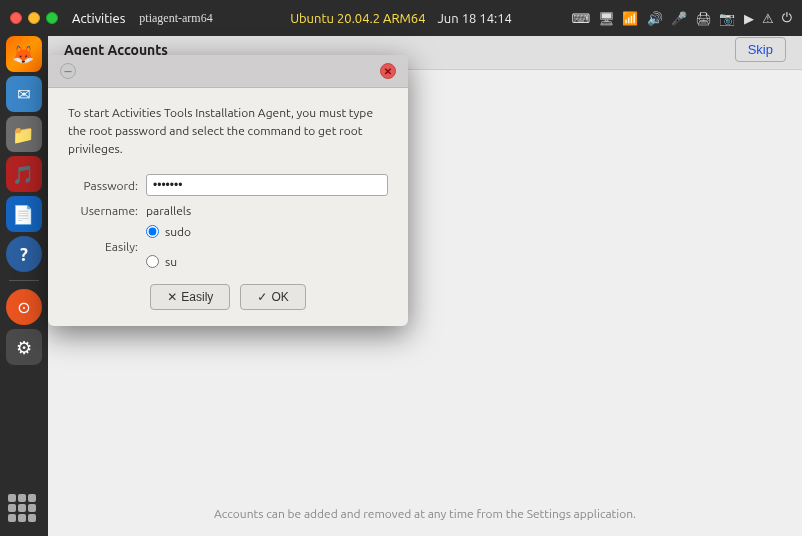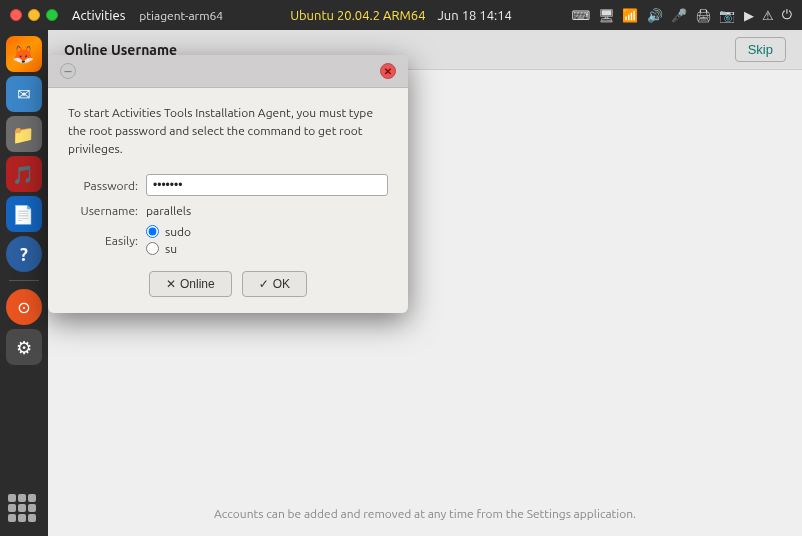--- a/index.html
+++ b/index.html
@@ -8,21 +8,21 @@
       height: 536px;
       overflow: hidden;
       font-family: 'Ubuntu', 'Segoe UI', sans-serif;
       background: #3c3c3c;
       position: relative;
     }
 
     
     .top-bar {
       width: 100%;
-      height: 30px;
+      height: 36px;
       background: #2c2c2c;
       display: flex;
       align-items: center;
       justify-content: space-between;
       padding: 0 10px;
       color: #fff;
       font-size: 13px;
       z-index: 10;
       position: relative;
     }
@@ -128,21 +128,21 @@
       padding: 0 16px;
       border-bottom: 1px solid #ccc;
     }
     .oa-skip-btn {
       background: none;
       border: 1px solid #aaa;
       border-radius: 4px;
       padding: 4px 12px;
       font-size: 13px;
       cursor: pointer;
-      color: #0f766e;
+      color: #1d4ed8;
     }
     .oa-accounts-list {
       background: #fff;
       border-radius: 6px;
       border: 1px solid #ccc;
       overflow: hidden;
       width: 420px;
     }
     .oa-account-item {
       display: flex;
@@ -263,21 +263,21 @@
     }
     .dialog-using label {
       font-size: 12px;
       color: #444;
       width: 70px;
       text-align: right;
     }
     .radio-group {
       display: flex;
       flex-direction: column;
-      gap: 4px;
+      gap: 17px;
     }
     .radio-option {
       display: flex;
       align-items: center;
       gap: 6px;
       font-size: 12px;
       color: #333;
     }
     .dialog-buttons {
       display: flex;
@@ -349,21 +349,21 @@
 <body>
 
 <div class="top-bar">
   <div class="top-bar-left">
     <div class="mac-dots">
       <div class="mac-dot dot-red"></div>
       <div class="mac-dot dot-yellow"></div>
       <div class="mac-dot dot-green"></div>
     </div>
     <span style="font-size:13px;color:#fff;cursor:pointer;">Activities</span>
-    <span style="font-size:12px;color:#ddd;cursor:pointer;">ptiagent-arm64</span>
+    <span style="font-size:12px;color:#ddd;cursor:pointer;font-family:Liberation Serif, serif;">ptiagent-arm64</span>
   </div>
   <div class="top-bar-center">
     <span style="font-size:13px;color:#fde047;">Ubuntu 20.04.2 ARM64</span>
     &nbsp;&nbsp;
     <span style="font-size:13px;color:#eee;margin-top:32px;">Jun 18  14:14</span>
   </div>
   <div class="top-bar-right">
     <span class="sys-icon">⌨</span>
     <span class="sys-icon">🖥</span>
     <span class="sys-icon">📶</span>
@@ -423,21 +423,21 @@
       <div class="dot-grid"></div>
       <div class="dot-grid"></div>
       <div class="dot-grid"></div>
     </div>
   </div>
 </div>
 
 <div style="position:absolute;left:48px;top:30px;width:754px;height:506px;background:#efefef;z-index:1;">
 
   <div class="oa-header">
-    <div style="font-size:14px;font-weight:bold;color:#222;">Online Username</div>
+    <div style="font-size:14px;font-weight:bold;color:#222;">Agent Accounts</div>
     <button class="oa-skip-btn">Skip</button>
   </div>
 
   <div style="padding: 30px 80px 20px 80px;">
     <div style="font-size:28px;font-weight:300;color:#222;margin-bottom:10px;">Your Online Accounts</div>
     <div style="font-size:13px;color:#555;margin-bottom:24px;max-width:300px;">Easily access your online calendar, documents, photos and more.</div>
     <div style="font-size:13px;color:#333;font-weight:600;margin-bottom:8px;">-On</div>
 
   </div>
 
@@ -474,21 +474,21 @@
         <div class="radio-option">
           <input type="radio" name="cmd" style="">
           <span>su</span>
         </div>
       </div>
     </div>
 
     <div class="dialog-buttons">
       <button class="btn-cancel">
         <span>✕</span>
-        <span>Online</span>
+        <span>Easily</span>
       </button>
       <button class="btn-ok">
         <span>✓</span>
         <span>OK</span>
       </button>
     </div>
   </div>
 </div>
 
 </body></html>

